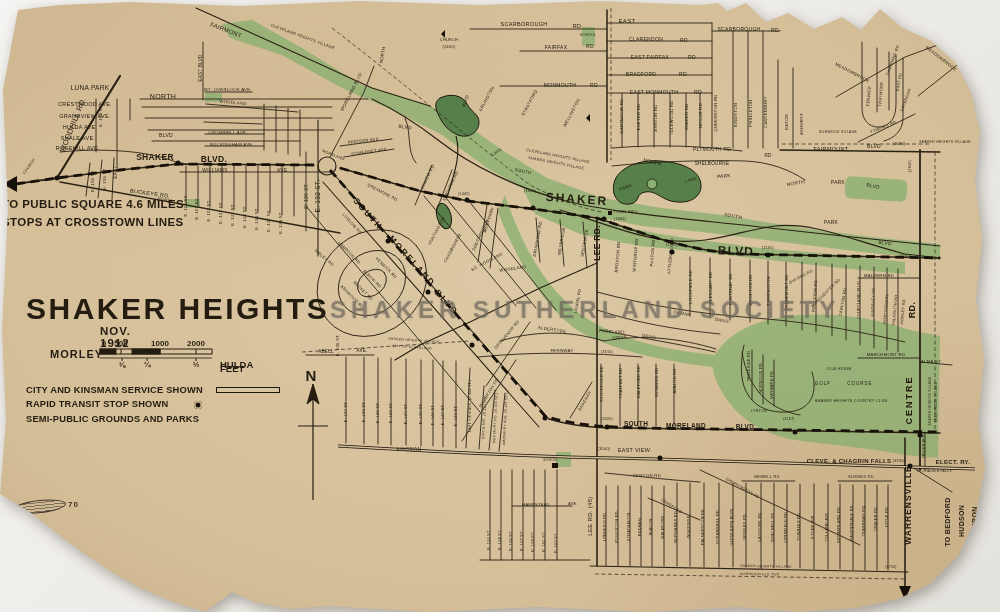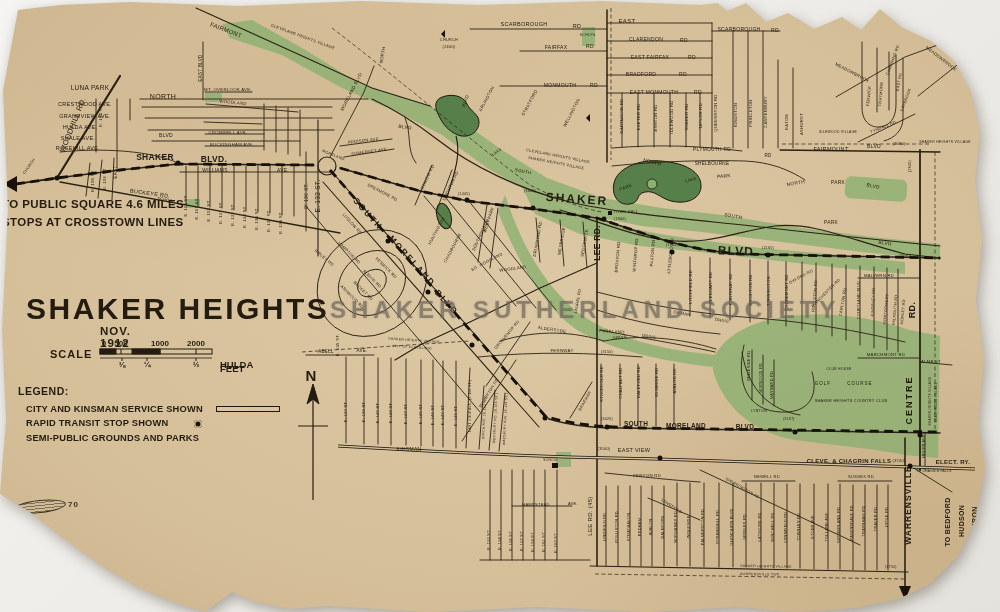--- a/index.html
+++ b/index.html
@@ -326,38 +326,37 @@
     </svg>
 
     <div class="note">
       <div>TO PUBLIC SQUARE 4.6 MILES</div>
       <div>STOPS AT CROSSTOWN LINES</div>
     </div>
 
     <div class="titleblock">
       <div class="bigtitle">SHAKER HEIGHTS</div>
       <div class="date">NOV. 1912</div>
-      <div class="scale-label">SCALE</div>
+      <div class="scale-label">MORLEY</div>
       <div id="scale-feet-ticks">
             <span class="scale-tick" style="left: 104px; top: 51px; position: absolute;">0</span>
             <span class="scale-tick" style="left: 121px; top: 51px; position: absolute;">500</span>
             <span class="scale-tick" style="left: 160px; top: 51px; position: absolute;">1000</span>
             <span class="scale-tick" style="left: 196px; top: 51px; position: absolute;">2000</span>
           </div>
       <div id="scale-miles-ticks">
             <span class="scale-tick" style="left: 122px; top: 72px; position: absolute;">⅛</span>
             <span class="scale-tick" style="left: 147px; top: 72px; position: absolute;">¼</span>
             <span class="scale-tick" style="left: 196px; top: 72px; position: absolute;">½</span>
           </div>
       <div class="scale-unit" style="left:220px;top:75px;position:absolute;">FEET</div>
       <div class="scale-unit" style="left:220px;top:71px;position:absolute;">HULDA</div>
     </div>
 
     <div class="legend">
-      <div class="legend-heading">LEGEND:</div>
       <div id="legend-rows">
             <div class="legend-row"><span>CITY AND KINSMAN SERVICE SHOWN</span><span class="sym sym-hollow" style="left: 198px;"></span></div>
             <div class="legend-row"><span>RAPID TRANSIT STOP SHOWN</span><span class="sym sym-dot" style="left: 176px;"></span></div>
             <div class="legend-row"><span>SEMI-PUBLIC GROUNDS AND PARKS</span></div>
           </div>
     </div>
 
     <div class="watermark">SHAKER SUTHERLAND SOCIETY</div>
 
     <div class="compass-n">N</div>

